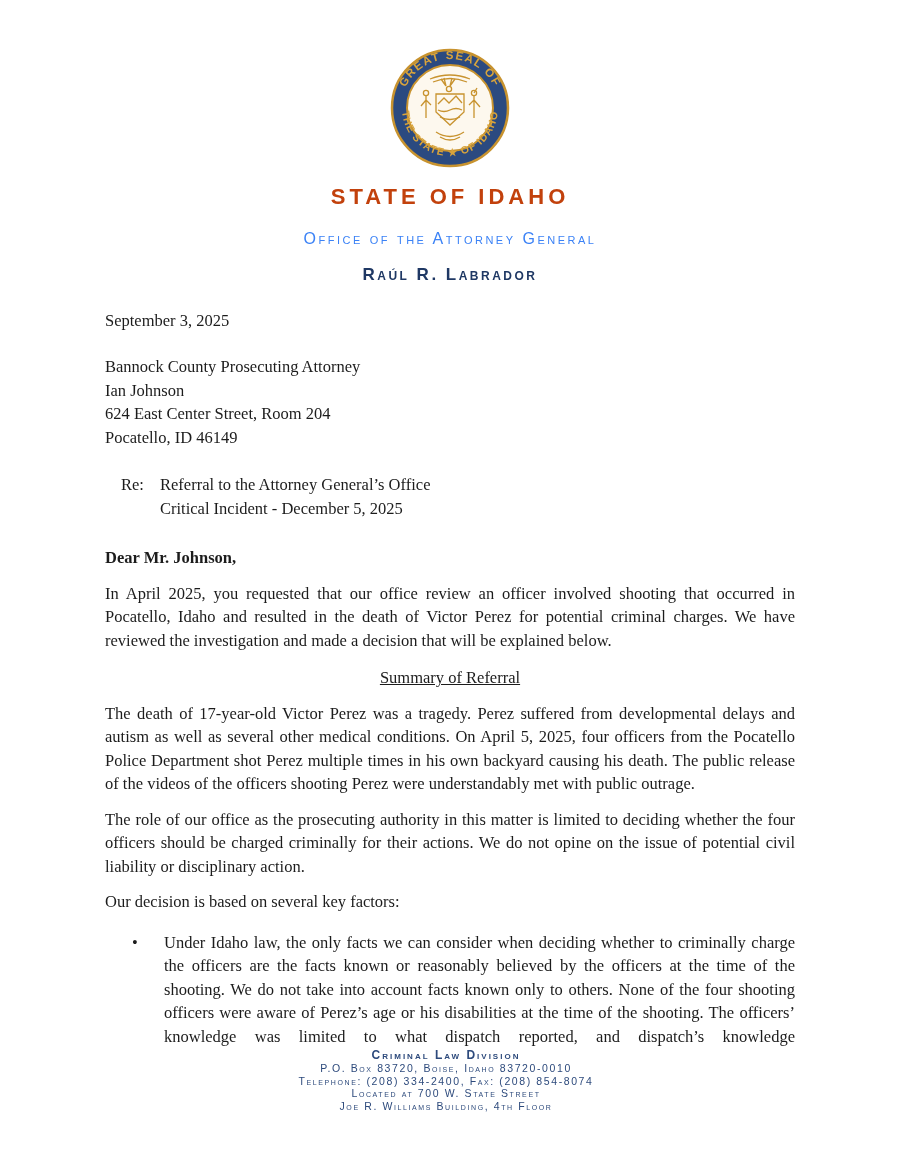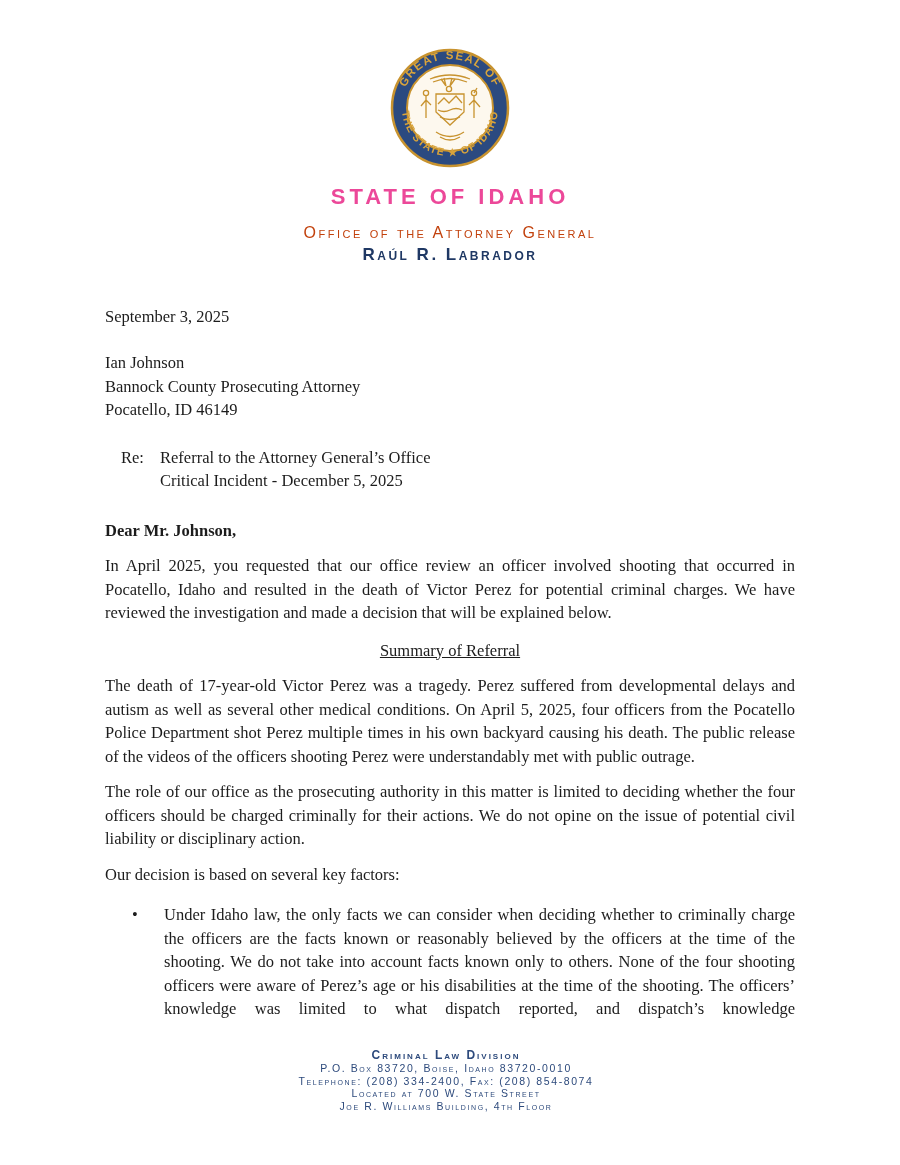--- a/index.html
+++ b/index.html
@@ -16,42 +16,42 @@
   }
   
   .header { text-align:center; padding-top:48px; }
   .seal { display:inline-block; }
   .state-title {
     margin-top:10px;
     font-family:"Liberation Sans", sans-serif;
     font-weight:bold;
     font-size:22px; line-height:24px;
     letter-spacing:4px;
-    color:#ec4899;
+    color:#c2410c;
   }
   .office-line {
-    margin-top:14px;
+    margin-top:20px;
     font-family:"Liberation Sans", sans-serif;
     font-variant:small-caps;
     font-size:16px; line-height:19px;
     letter-spacing:2.5px;
-    color:#c2410c;
+    color:#3b82f6;
   }
   .name-line {
-    margin-top:3px;
+    margin-top:17px;
     font-family:"Liberation Sans", sans-serif;
     font-variant:small-caps;
     font-weight:bold;
     font-size:17px; line-height:20px;
     letter-spacing:2.5px;
     color:#1f3864;
   }
   
   .letter { padding:0 105px; }
-  .date { margin-top:40px; margin-bottom:23px; }
+  .date { margin-top:24px; margin-bottom:23px; }
   .re-block { display:flex; margin:24px 0 26px 0; }
   .re-label { width:55px; flex:none;text-align:center; }
   .salutation { margin-bottom:12px;font-weight:bold; }
   .body-para { margin:12px 0 12px 0; text-align:justify; }
   .heading {
     text-align:center;
     margin:14px 0 12px 0;
   }
   .heading span { text-decoration:underline; }
   .bullet-row { display:flex; margin:17px 0 0 23px; }
@@ -114,22 +114,23 @@
     </svg>
     <div class="state-title">STATE OF IDAHO</div>
     <div class="office-line">Office of the Attorney General</div>
     <div class="name-line">Raúl R. Labrador</div>
   </div>
 
   <div class="letter">
     <div class="date">September 3, 2025</div>
 
     <div class="addr">
+      <div>Bannock County Prosecuting Attorney</div>
       <div>Ian Johnson</div>
-      <div>Bannock County Prosecuting Attorney</div>
+      <div>624 East Center Street, Room 204</div>
       <div>Pocatello, ID 46149</div>
     </div>
 
     <div class="re-block">
       <div class="re-label">Re:</div>
       <div>
         <div>Referral to the Attorney General’s Office</div>
         <div>Critical Incident - December 5, 2025</div>
       </div>
     </div>

